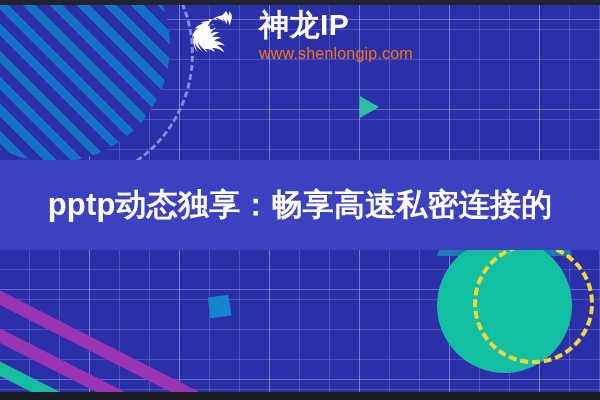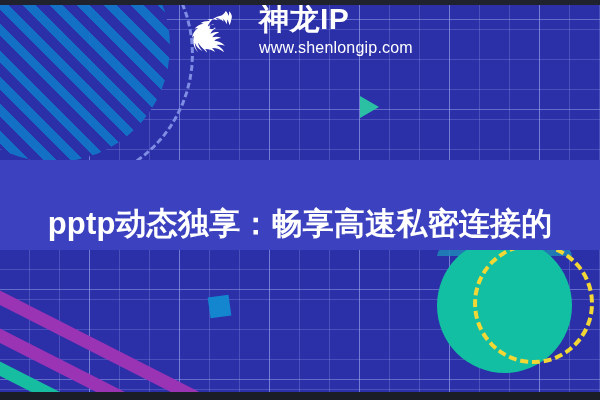--- a/index.html
+++ b/index.html
@@ -155,32 +155,33 @@
     background: #1486cf;
     transform: rotate(-8deg);
   }
 
   
   .logo {
     position: absolute;
     left: 185px;
     top: 4px;
     display: flex;
+    align-items: center;
     gap: 10px;
   }
   .logo-mark { width: 64px; height: 64px; flex: none; }
   .logo-text { display: flex; flex-direction: column; line-height: 1; }
   .logo-title {
     color: #ffffff;
     font-size: 30px;
     font-weight: 700;
     letter-spacing: 0.5px;
   }
   .logo-url {
-    color: #ffffff;
+    color: #f97316;
     font-size: 16px;
     font-weight: 400;
     margin-top: 6px;
     letter-spacing: 0.2px;
   }
 
   
   .title-band {
     position: absolute;
     left: 0;
@@ -199,21 +200,20 @@
     flex-direction: column;
     align-items: center;
     justify-content: center;
     color: #ffffff;
     font-size: 31px;
     font-weight: 700;
     line-height: 1.30;
     text-align: center;
     letter-spacing: 0.2px;
     white-space: nowrap;
-    margin-top: 19px;
   }
   .title-line { display: block; }
 </style>
 </head>
 <body>
 
 <div class="banner">
 
   <div class="grid"></div>
   <div class="grid-major"></div>

